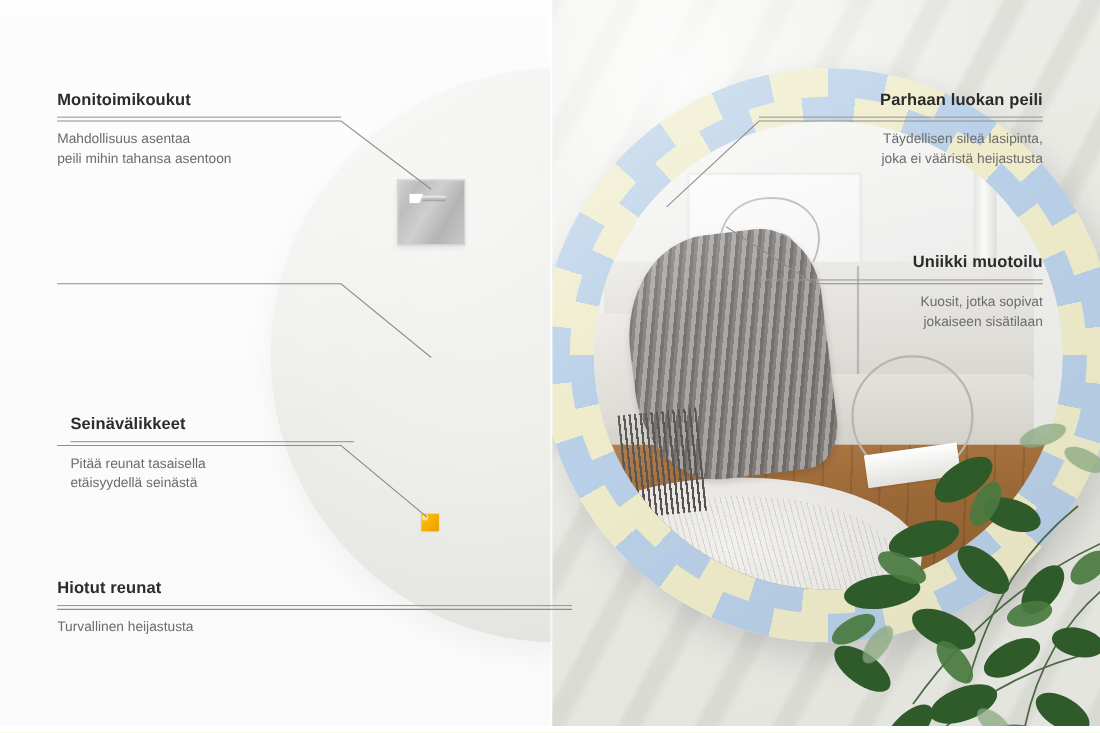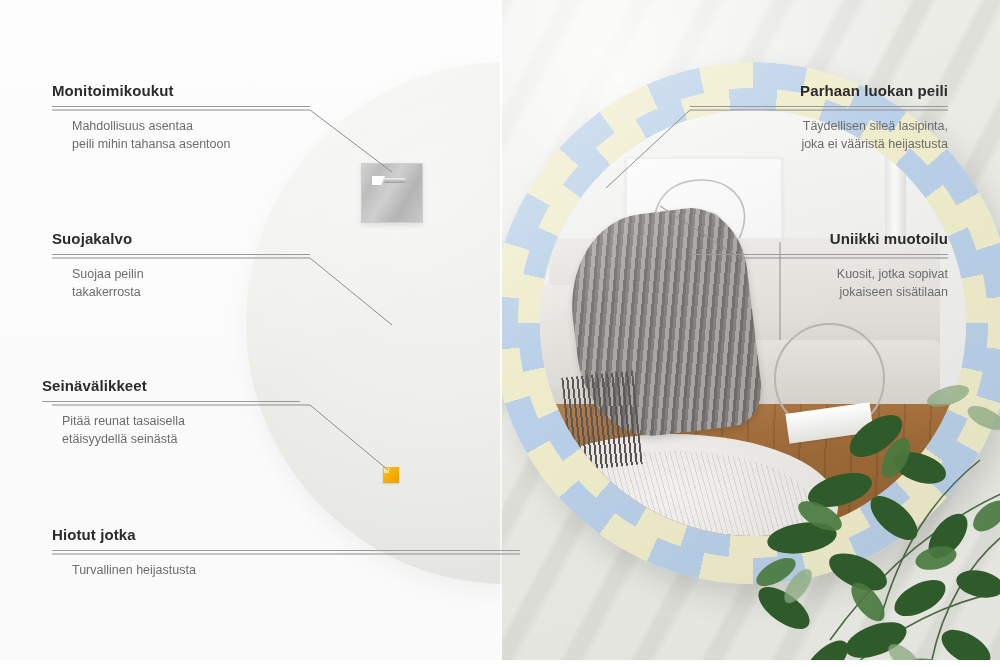--- a/index.html
+++ b/index.html
@@ -282,21 +282,20 @@
   .callout .title{
     font-size: 15px; font-weight: bold; color: #2b2b2b;
     letter-spacing: .1px; white-space: nowrap;
   }
   .callout .rule{
     height:1px; background:#9a9a9a; margin:7px 0 10px 0;
   }
   .callout .desc{
     font-size: 12.5px; line-height: 1.45; color: #6c6c6c;
     white-space: pre-line;
-    margin-left: 20px;
   }
   .callout.left { text-align: left; }
   .callout.right { text-align: right; }
 
   
   .leaders{ position:absolute; inset:0; z-index:5; pointer-events:none; }
 </style>
 </head>
 <body>
 
@@ -410,36 +409,30 @@
     </g>
   </svg>
 
   <div class="callout left" style="left:52px; top:82px; width:258px;">
     <div class="title">Monitoimikoukut</div>
     <div class="rule"></div>
     <div class="desc">Mahdollisuus asentaa
 peili mihin tahansa asentoon</div>
   </div>
 
-  <div class="callout left" style="left:52px; top:230px; width:258px;">
-    <div class="title">Suojakalvo</div>
-    <div class="rule"></div>
-    <div class="desc">Suojaa peilin
-takakerrosta</div>
-  </div>
-
-  <div class="callout left" style="left:42px; top:377px; width:258px;">
+
+  <div class="callout left" style="left:64px; top:377px; width:258px;">
     <div class="title">Seinävälikkeet</div>
     <div class="rule"></div>
     <div class="desc">Pitää reunat tasaisella
 etäisyydellä seinästä</div>
   </div>
 
   <div class="callout left" style="left:52px; top:526px; width:468px;">
-    <div class="title">Hiotut jotka</div>
+    <div class="title">Hiotut reunat</div>
     <div class="rule"></div>
     <div class="desc">Turvallinen heijastusta</div>
   </div>
 
   <div class="callout right" style="left:690px; top:230px; width:258px;">
     <div class="title">Uniikki muotoilu</div>
     <div class="rule"></div>
     <div class="desc">Kuosit, jotka sopivat
 jokaiseen sisätilaan</div>
   </div>

